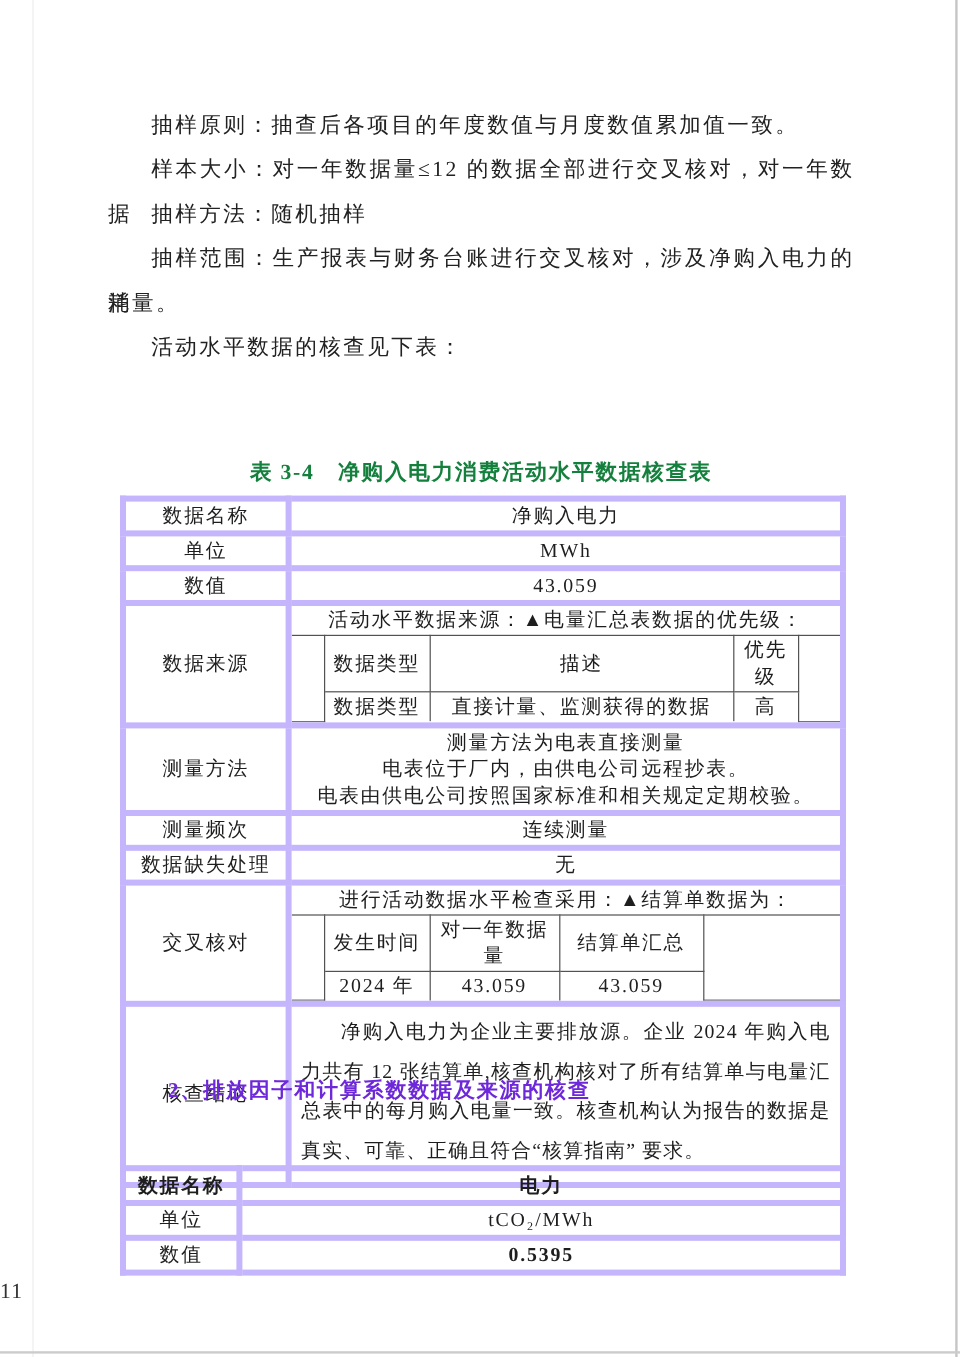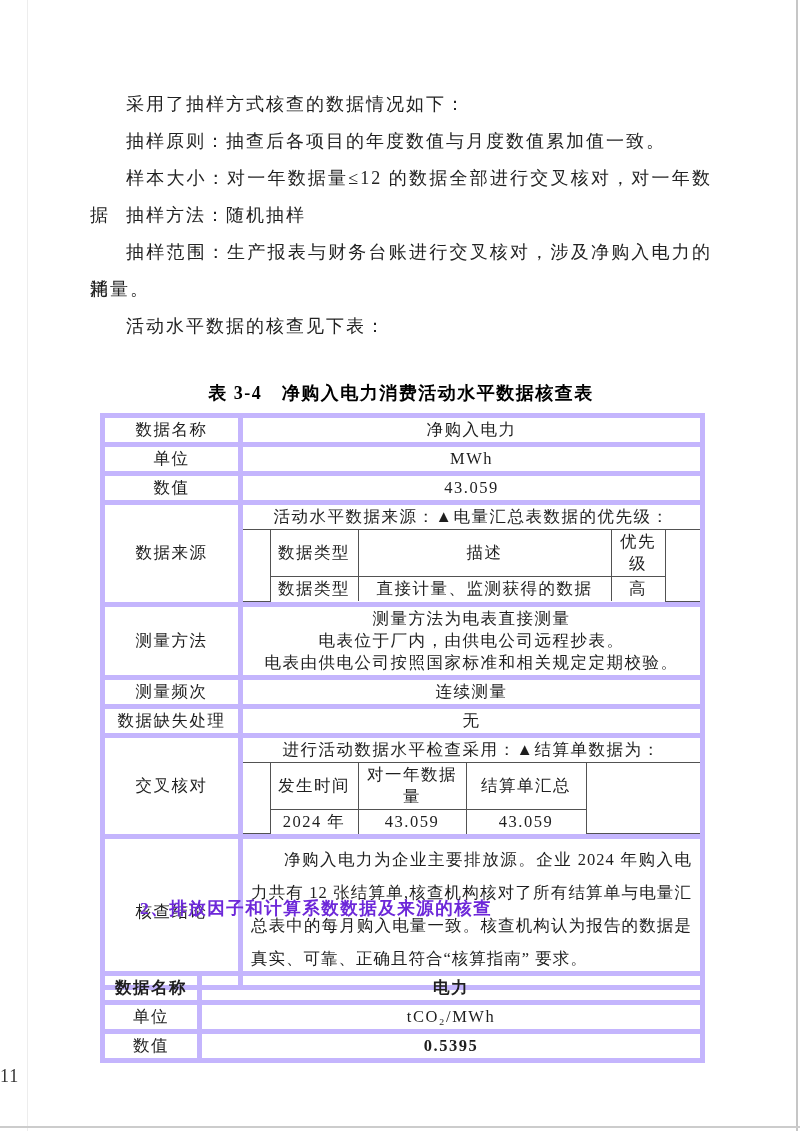--- a/index.html
+++ b/index.html
@@ -23,21 +23,21 @@
   .line {
     font-size:18px; line-height:37px; height:37px;
     letter-spacing:2px; white-space:nowrap; color:#222;
   }
   .line.indent { text-indent:2em; }
   .line.fill { white-space:normal; text-align:justify; text-align-last:justify; }
 
   
   .tbl-title {
     position:absolute; left:90px; width:622px; text-align:center;
-    font-weight:bold; font-size:18px; letter-spacing:1.5px; color:#000000;
+    font-weight:bold; font-size:18px; letter-spacing:1.5px; color:#15803d;
   }
   .t34-title { top:381px; }
   .t35-title { top:936px; }
   .section-heading {
     position:absolute; left:140px; top:896px;
     font-weight:bold; font-size:17.5px; letter-spacing:1.5px; color:#6d28d9;
   }
 
   
   table.tbl {
@@ -80,21 +80,20 @@
 </head>
 <body>
 
 <div class="page">
 
   <div class="scan-left"></div>
   <div class="scan-right"></div>
   <div class="scan-bottom"></div>
 
   <div class="body-text">
-    <div class="line indent">采用了抽样方式核查的数据情况如下：</div>
     <div class="line indent">抽样原则：抽查后各项目的年度数值与月度数值累加值一致。</div>
     <div class="line indent fill">样本大小：对一年数据量≤12 的数据全部进行交叉核对，对一年数据</div>
     <div class="line indent">抽样方法：随机抽样</div>
     <div class="line indent fill">抽样范围：生产报表与财务台账进行交叉核对，涉及净购入电力的消</div>
     <div class="line">耗量。</div>
     <div class="line indent">活动水平数据的核查见下表：</div>
   </div>
 
   <div class="tbl-title t34-title">表 3-4　净购入电力消费活动水平数据核查表</div>
 

